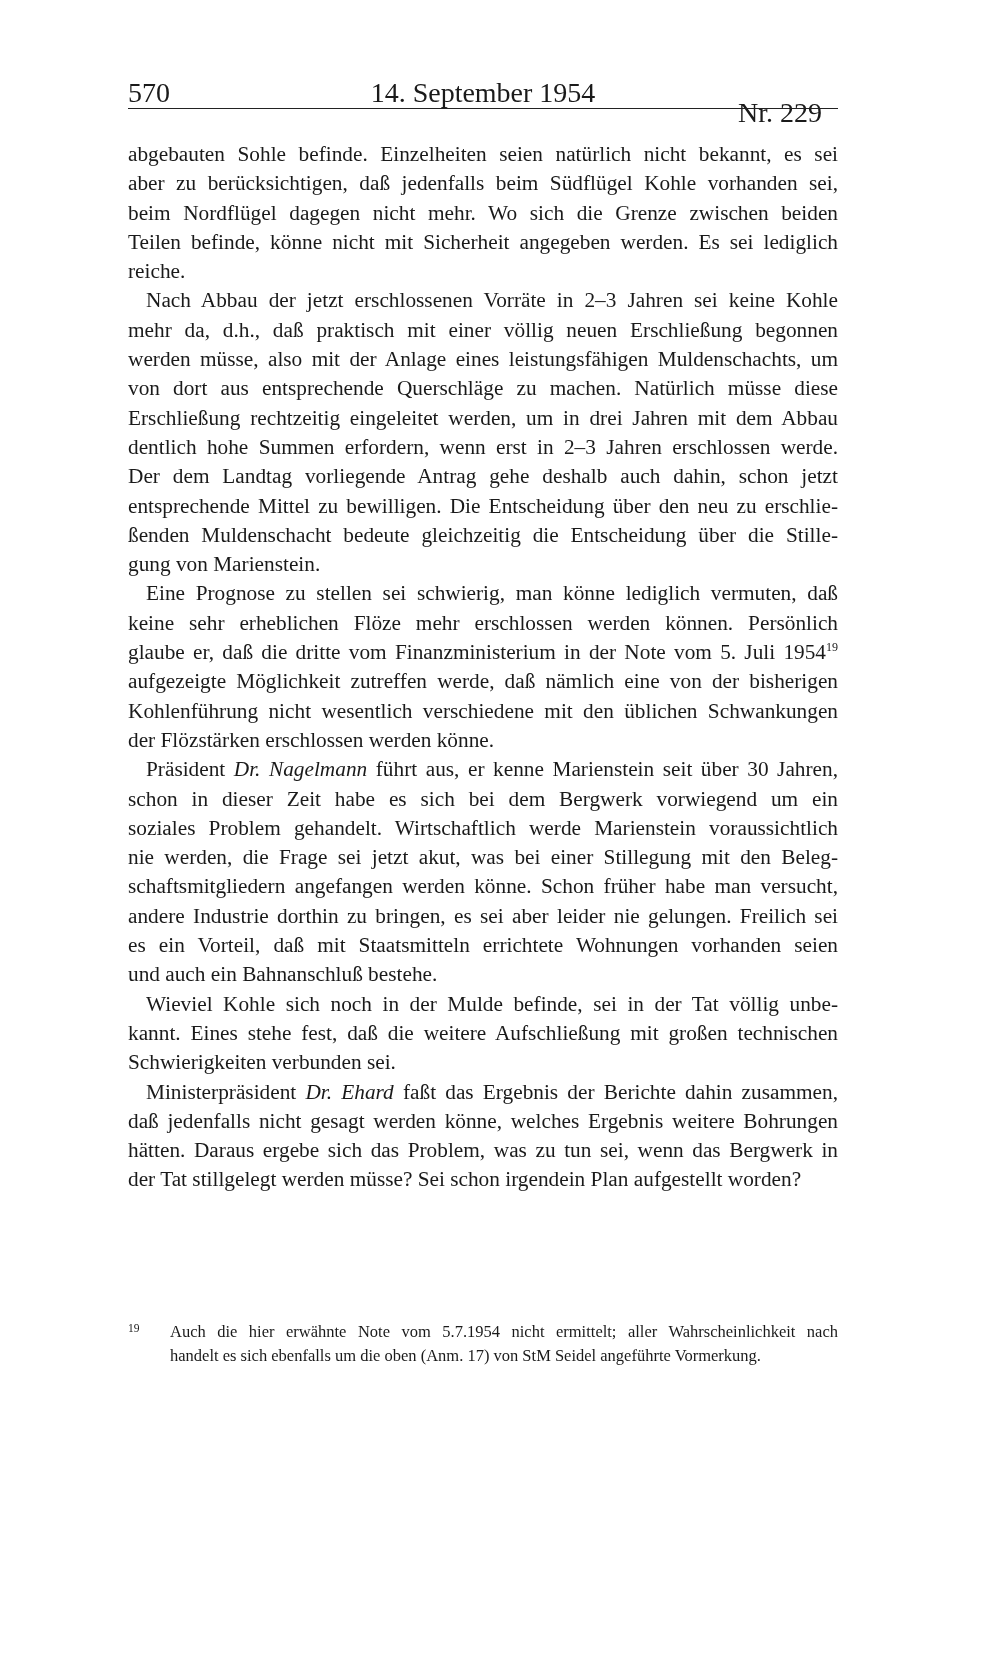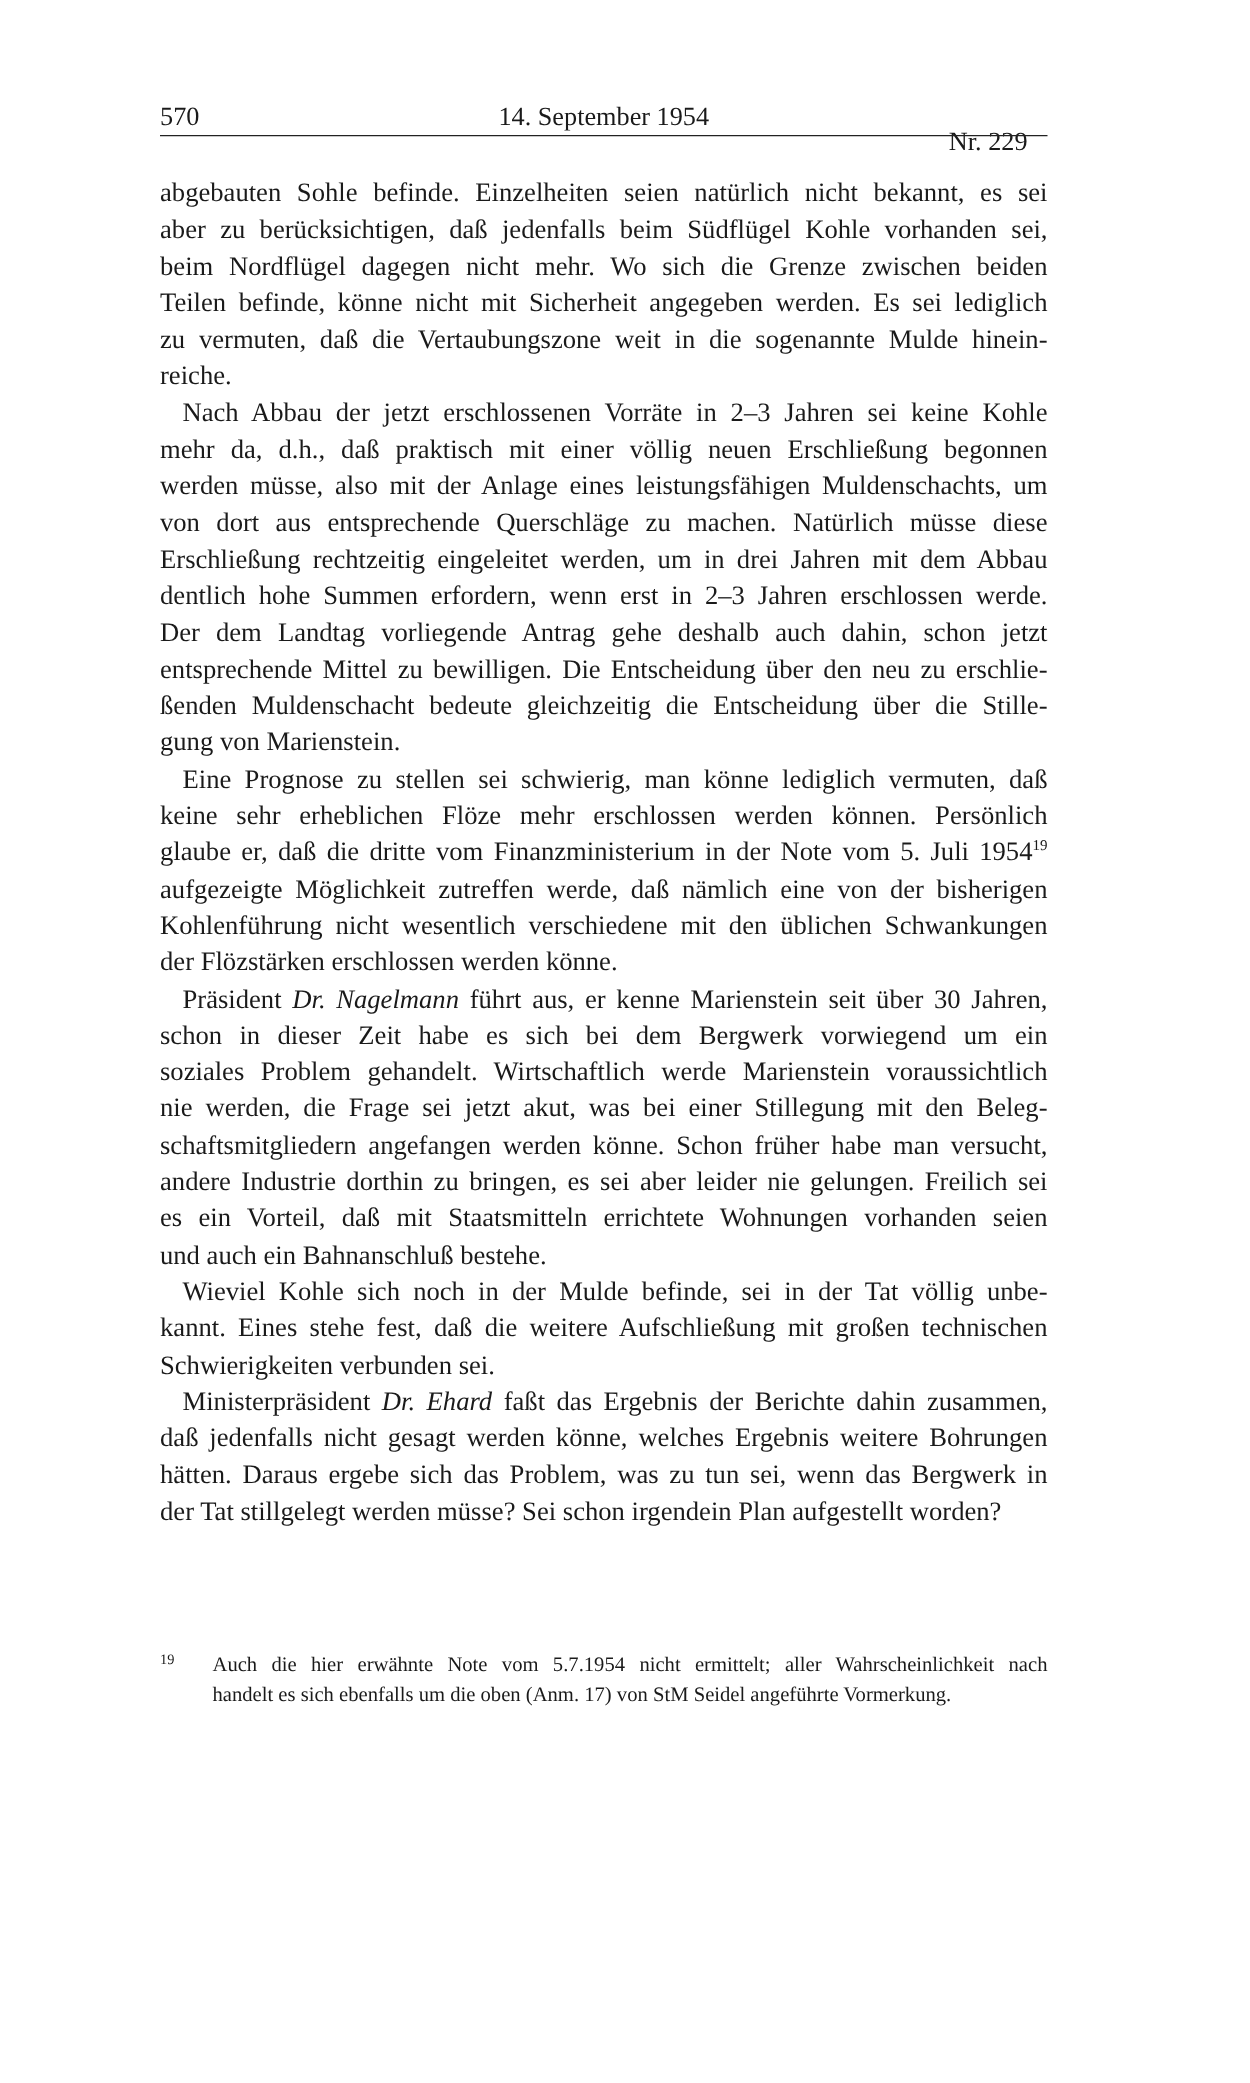--- a/index.html
+++ b/index.html
@@ -1,20 +1,20 @@
 <!DOCTYPE html>
 <html><head>
 <meta charset="utf-8">
 <style>
   html, body { margin: 0; padding: 0; background: #ffffff; }
   body { width: 1000px; height: 1666px; position: relative; overflow: hidden;
          font-family: "Liberation Serif", "DejaVu Serif", serif; color: #1a1a1a; }
   .page { position: absolute; left: 128px; top: 0; width: 710px; }
   .header { position: absolute; top: 78px; left: 0; width: 710px; height: 30px;
-            font-size: 21px; line-height: 30px; }
+            font-size: 28px; line-height: 30px; }
   .header .left { position: absolute; left: 0; }
   .header .center { position: absolute; left: 0; width: 710px; text-align: center; }
   .header .right { position: absolute; right: 16px; margin-top: 20px; }
   .rule { position: absolute; top: 108px; left: 0; width: 710px; height: 0;
           border-top: 1.3px solid #222; }
   .body { position: absolute; top: 140px; left: 0; width: 710px;
           font-size: 21.3px; line-height: 29.3px; text-align: justify;
           hyphens: manual; }
   .body p { margin: 0; text-indent: 0; }
   .body .line { display: block; text-align: justify; text-align-last: justify; white-space: nowrap; }
@@ -38,21 +38,20 @@
     <span class="right">Nr. 229</span>
   </div>
   <div class="rule"></div>
 
   <div class="body" id="body-text">
       <p>
         <span class="line"><span>abgebauten Sohle befinde. Einzelheiten seien natürlich nicht bekannt, es sei</span></span>
         <span class="line"><span>aber zu berücksichtigen, daß jedenfalls beim Südflügel Kohle vorhanden sei,</span></span>
         <span class="line"><span>beim Nordflügel dagegen nicht mehr. Wo sich die Grenze zwischen beiden</span></span>
         <span class="line"><span>Teilen befinde, könne nicht mit Sicherheit angegeben werden. Es sei lediglich</span></span>
-        <span class="line"><span>zu vermuten, daß die Vertaubungszone weit in die sogenannte Mulde hinein-</span></span>
         <span class="line last"><span>reiche.</span></span>
       </p>
       <p>
         <span class="line" style="padding-left: 18px;"><span>Nach Abbau der jetzt erschlossenen Vorräte in 2–3 Jahren sei keine Kohle</span></span>
         <span class="line"><span>mehr da, d.h., daß praktisch mit einer völlig neuen Erschließung begonnen</span></span>
         <span class="line"><span>werden müsse, also mit der Anlage eines leistungsfähigen Muldenschachts, um</span></span>
         <span class="line"><span>von dort aus entsprechende Querschläge zu machen. Natürlich müsse diese</span></span>
         <span class="line"><span>Erschließung rechtzeitig eingeleitet werden, um in drei Jahren mit dem Abbau</span></span>
         <span class="line"><span>dentlich hohe Summen erfordern, wenn erst in 2–3 Jahren erschlossen werde.</span></span>
         <span class="line"><span>Der dem Landtag vorliegende Antrag gehe deshalb auch dahin, schon jetzt</span></span>

